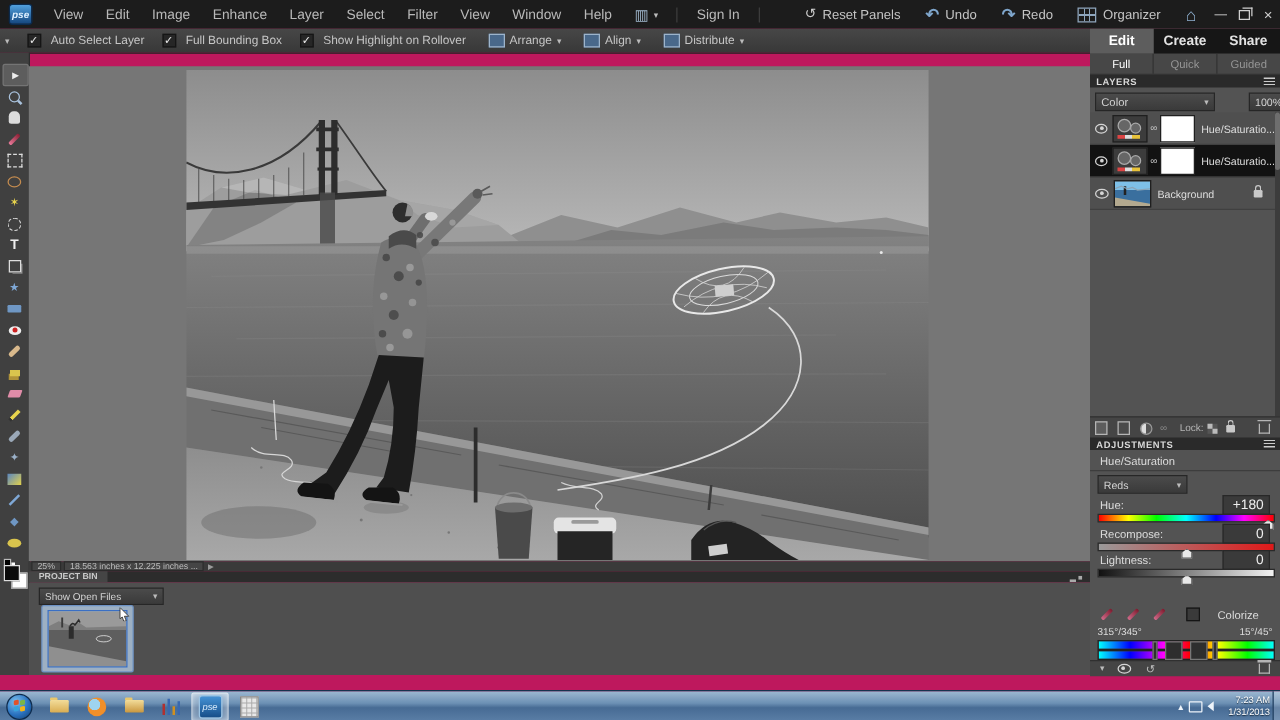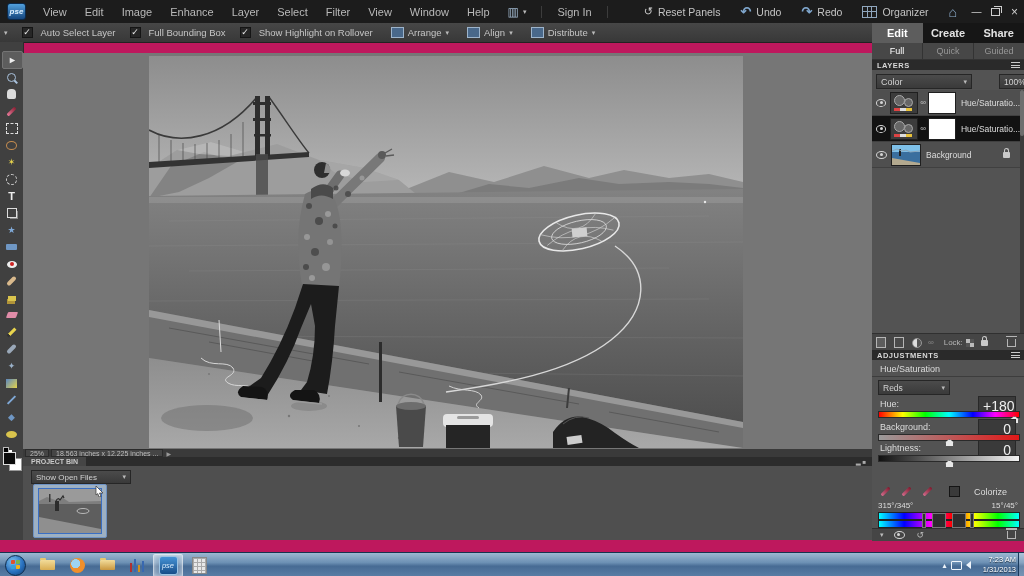--- a/index.html
+++ b/index.html
@@ -107,21 +107,21 @@
   .vscroll{position:absolute;right:0;width:4px;background:#3c3c3c;}
   .vthumb{position:absolute;left:0;width:4px;background:#6e6e6e;border-radius:2px;}
   .pfoot{position:absolute;left:0;width:152px;height:17px;background:#454545;border-top:1px solid #303030;display:flex;align-items:center;color:#b5b5b5;font-size:8px;}
   .pageic{width:8px;height:9px;border:1px solid #b5b5b5;background:#5d5d5d;margin:0 4px;}
   .halfic{width:8px;height:8px;border-radius:50%;border:1px solid #999;background:linear-gradient(90deg,#ddd 50%,#555 50%);margin:0 4px;}
   .checkeric{width:8px;height:8px;background:#555;position:relative;margin:0 3px;}
   .checkeric::after{content:"";position:absolute;left:0;top:0;width:4px;height:4px;background:#bbb;box-shadow:4px 4px 0 0 #bbb;}
   .trashic{width:7px;height:7px;border:1px solid #b5b5b5;border-top:none;position:relative;margin:0 5px;}
   .trashic::before{content:"";position:absolute;left:-2px;top:-3px;width:11px;height:1.5px;background:#b5b5b5;}
   .adjlabel{color:#dcdcdc;font-size:9px;}
-  .valbox{position:absolute;background:#3a3a3a;border:1px solid #282828;color:#eee;font-size:14px;text-align:right;padding:1px 4px;}
+  .valbox{position:absolute;background:#3a3a3a;border:1px solid #282828;color:#eee;font-size:11px;text-align:right;padding:1px 4px;}
   .slider{position:absolute;height:5px;border:1px solid #2a2a2a;}
   .sl-thumb{position:absolute;top:4px;width:7px;height:6px;background:#e8e8e8;border:1px solid #555;
     clip-path:polygon(50% 0,100% 45%,100% 100%,0 100%,0 45%);}
   .dropper{width:11px;height:3px;background:linear-gradient(90deg,#d06a8a,#7e1b2e);transform:rotate(-45deg);border-radius:1px;}
   .ramp{position:absolute;height:6px;border:1px solid #222;
     background:linear-gradient(90deg,#0ff,#00f 18%,#f0f 37%,#f00 52%,#ff0 68%,#0f0 85%,#0ff);}
   .rmark{position:absolute;background:#2e2e2e;border:1px solid #777;}
   
   #notify{left:0;top:540px;width:1024px;height:12px;background:#0a0a0a;color:#d6d6d6;font-size:8px;}
   .bulb{width:5px;height:5px;border-radius:50%;background:#e8d44d;position:relative;margin-right:8px;}
@@ -566,21 +566,21 @@
       <span>Reds</span>
         <span class="caret">▾</span>
     </div>
 
     <span class="adjlabel" style="position:absolute;left:8px;top:376px;">Hue:</span>
     <span class="valbox" style="right:8px;top:373px;width:28px;">+180</span>
     <div class="slider" style="left:6px;top:388px;width:140px;background:linear-gradient(90deg,#f00,#ff0 17%,#0f0 33%,#0ff 50%,#00f 67%,#f0f 83%,#f00);">
       <span class="sl-thumb" style="left:131px;"></span>
     </div>
 
-    <span class="adjlabel" style="position:absolute;left:8px;top:399px;">Background:</span>
+    <span class="adjlabel" style="position:absolute;left:8px;top:399px;">Recompose:</span>
     <span class="valbox" style="right:8px;top:396px;width:28px;">0</span>
     <div class="slider" style="left:6px;top:411px;width:140px;background:linear-gradient(90deg,#9a9a9a,#e01818);">
       <span class="sl-thumb" style="left:66px;"></span>
     </div>
 
     <span class="adjlabel" style="position:absolute;left:8px;top:420px;">Lightness:</span>
     <span class="valbox" style="right:8px;top:417px;width:28px;">0</span>
     <div class="slider" style="left:6px;top:432px;width:140px;background:linear-gradient(90deg,#111,#f2f2f2);">
       <span class="sl-thumb" style="left:66px;"></span>
     </div>

